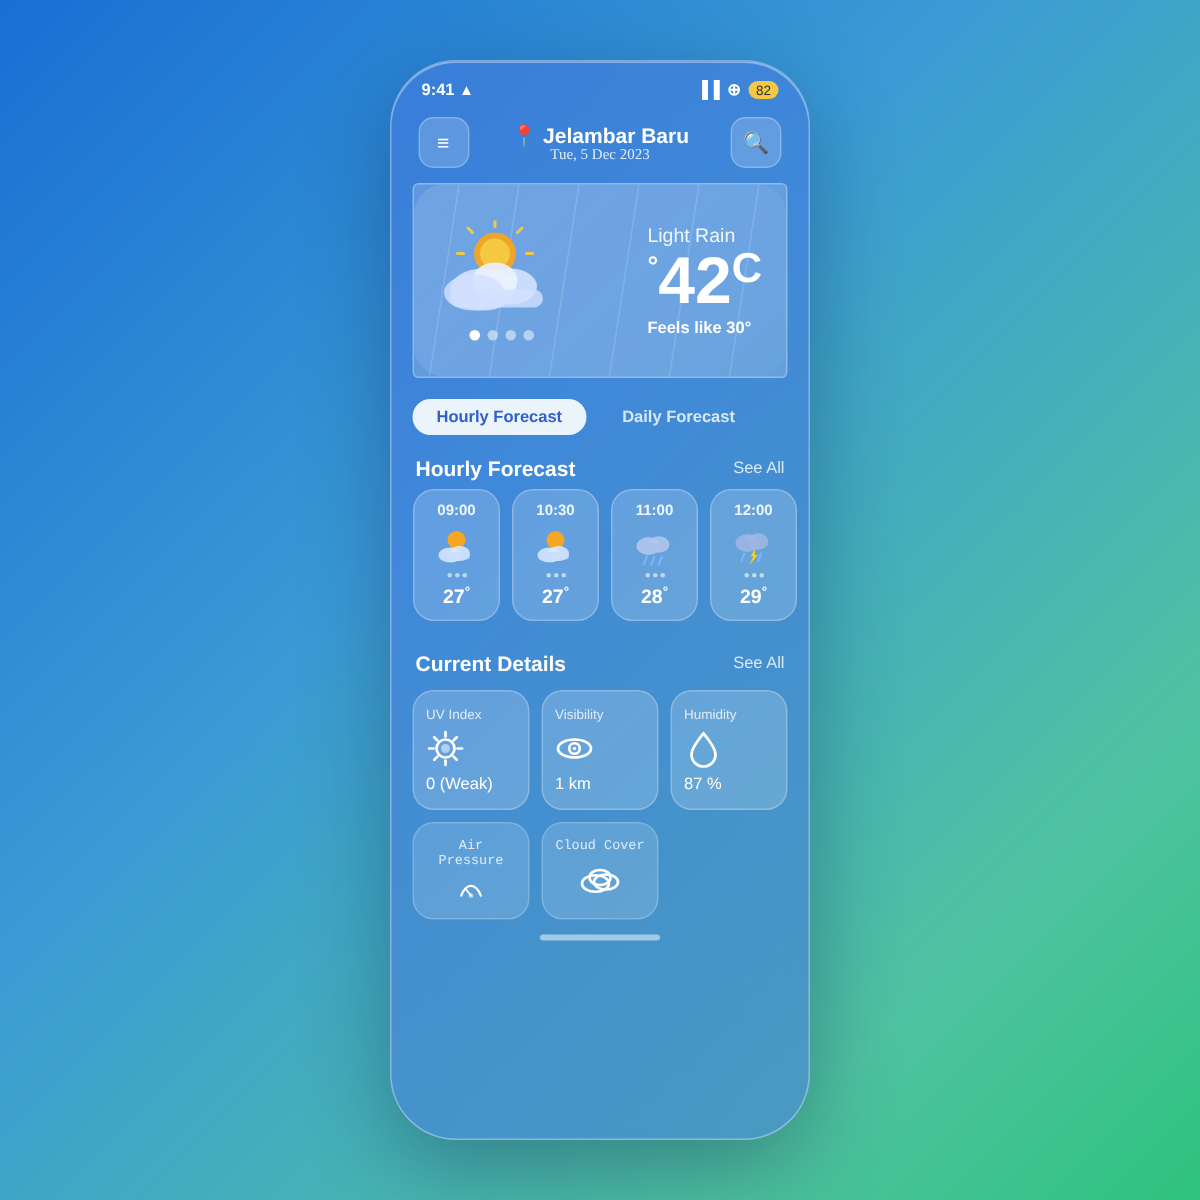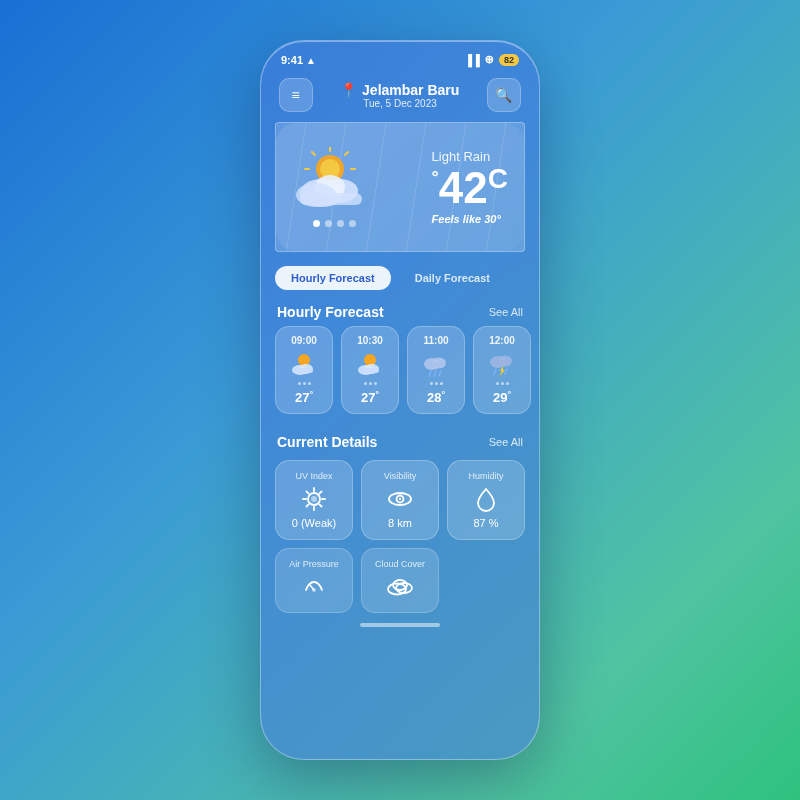--- a/index.html
+++ b/index.html
@@ -44,21 +44,21 @@
       font-weight: 600;
     }
     .status-left { display: flex; align-items: flex-end; gap: 3px; }
     .status-right { display: flex; align-items: center; gap: 5px; }
     .battery-badge {
       background: #f5c842;
       border-radius: 8px;
       padding: 1px 5px;
       color: #333;
       font-size: 9px;
-      font-weight: 700;
+      font-weight: 400;
     }
 
     
     .header {
       display: flex;
       align-items: center;
       justify-content: space-between;
       padding: 6px 18px 10px;
     }
     .header-btn {
@@ -68,21 +68,21 @@
       border-radius: 10px;
       display: flex;
       align-items: center;
       justify-content: center;
       color: white;
       cursor: pointer;
       border: 1px solid rgba(255,255,255,0.25);
     }
     .header-center { text-align: center; color: white; }
     .header-location { font-size: 14px; font-weight: 700; display: flex; align-items: center; justify-content: center; gap: 4px; }
-    .header-date { font-size: 10px; opacity: 0.85; }
+    .header-date { font-size: 10px; opacity: 0.85; font-family: Liberation Serif, serif; }
 
     
     .weather-card {
       margin: 0 14px;
       background: rgba(255,255,255,0.18);
       border-radius: 4px;
       border: 1px solid rgba(255,255,255,0.3);
       padding: 16px;
       display: flex;
       align-items: center;
@@ -118,21 +118,21 @@
     }
     .dot {
       width: 7px; height: 7px;
       border-radius: 50%;
       background: rgba(255,255,255,0.5);
     }
     .dot.active { background: white; }
     .weather-info { z-index: 1; text-align: left; }
     .weather-condition { color: white; font-size: 13px; font-weight: 500; opacity: 0.9; }
     .weather-temp { color: white; font-size: 44px; font-weight: 700; line-height: 1.1; display: flex; align-items: flex-start; }
-    .feels-like { color: rgba(255,255,255,0.8); font-size: 11px; font-style: italic; }
+    .feels-like { color: rgba(255,255,255,0.8); font-size: 11px; }
     .feels-like span { font-weight: 700; color: white; }
 
     
     .tab-bar {
       display: flex;
       margin: 14px 14px 8px;
       gap: 8px;
     }
     .tab-btn {
       padding: 6px 16px;
@@ -199,21 +199,21 @@
       padding: 0 14px;
       margin-top: 4px;
     }
     .detail-card {
       background: rgba(255,255,255,0.18);
       border-radius: 14px;
       border: 1px solid rgba(255,255,255,0.25);
       padding: 10px 8px;
       display: flex;
       flex-direction: column;
-      align-items: center;
+      align-items: flex-start;
       gap: 5px;
       color: white;
     }
     .detail-label { font-size: 9px; opacity: 0.8; font-weight: 500; text-align: center; }
     .detail-value { font-size: 11px; font-weight: 400; text-align: center; }
 
     
     .bottom-grid {
       display: grid;
       grid-template-columns: 1fr 1fr 1fr;
@@ -456,33 +456,33 @@
         <span class="detail-value">0 (Weak)</span>
       </div>
 
       <div class="detail-card">
         <span class="detail-label">Visibility</span>
         <svg width="26" height="26" viewBox="0 0 26 26" xmlns="http://www.w3.org/2000/svg">
           <ellipse cx="13" cy="13" rx="11" ry="6" fill="none" stroke="white" stroke-width="1.8"></ellipse>
           <circle cx="13" cy="13" r="3.5" fill="none" stroke="white" stroke-width="1.8"></circle>
           <circle cx="13" cy="13" r="1.2" fill="white"></circle>
         </svg>
-        <span class="detail-value">8 km</span>
+        <span class="detail-value">1 km</span>
       </div>
 
       <div class="detail-card">
         <span class="detail-label">Humidity</span>
         <svg width="26" height="26" viewBox="0 0 26 26" xmlns="http://www.w3.org/2000/svg">
           <path d="M13 3 C13 3 5 12 5 17 a8 8 0 0 0 16 0 C21 12 13 3 13 3Z" fill="none" stroke="white" stroke-width="1.8"></path>
         </svg>
         <span class="detail-value">87 %</span>
       </div>
     </div>
 
-    <div class="bottom-grid" style="margin-top: 8px;">
+    <div class="bottom-grid" style="margin-top: 8px; font-family: Liberation Mono, monospace;">
       <div class="bottom-card">
         <span class="detail-label">Air Pressure</span>
         <svg width="26" height="22" viewBox="0 0 26 22" xmlns="http://www.w3.org/2000/svg">
           <path d="M5 16 Q8 8 13 8 Q18 8 21 16" fill="none" stroke="white" stroke-width="1.8" stroke-linecap="round"></path>
           <circle cx="13" cy="16" r="2" fill="white" opacity="0.5"></circle>
           <line x1="13" y1="16" x2="9" y2="11" stroke="white" stroke-width="1.5" stroke-linecap="round"></line>
         </svg>
       </div>
       <div class="bottom-card">
         <span class="detail-label">Cloud Cover</span>

